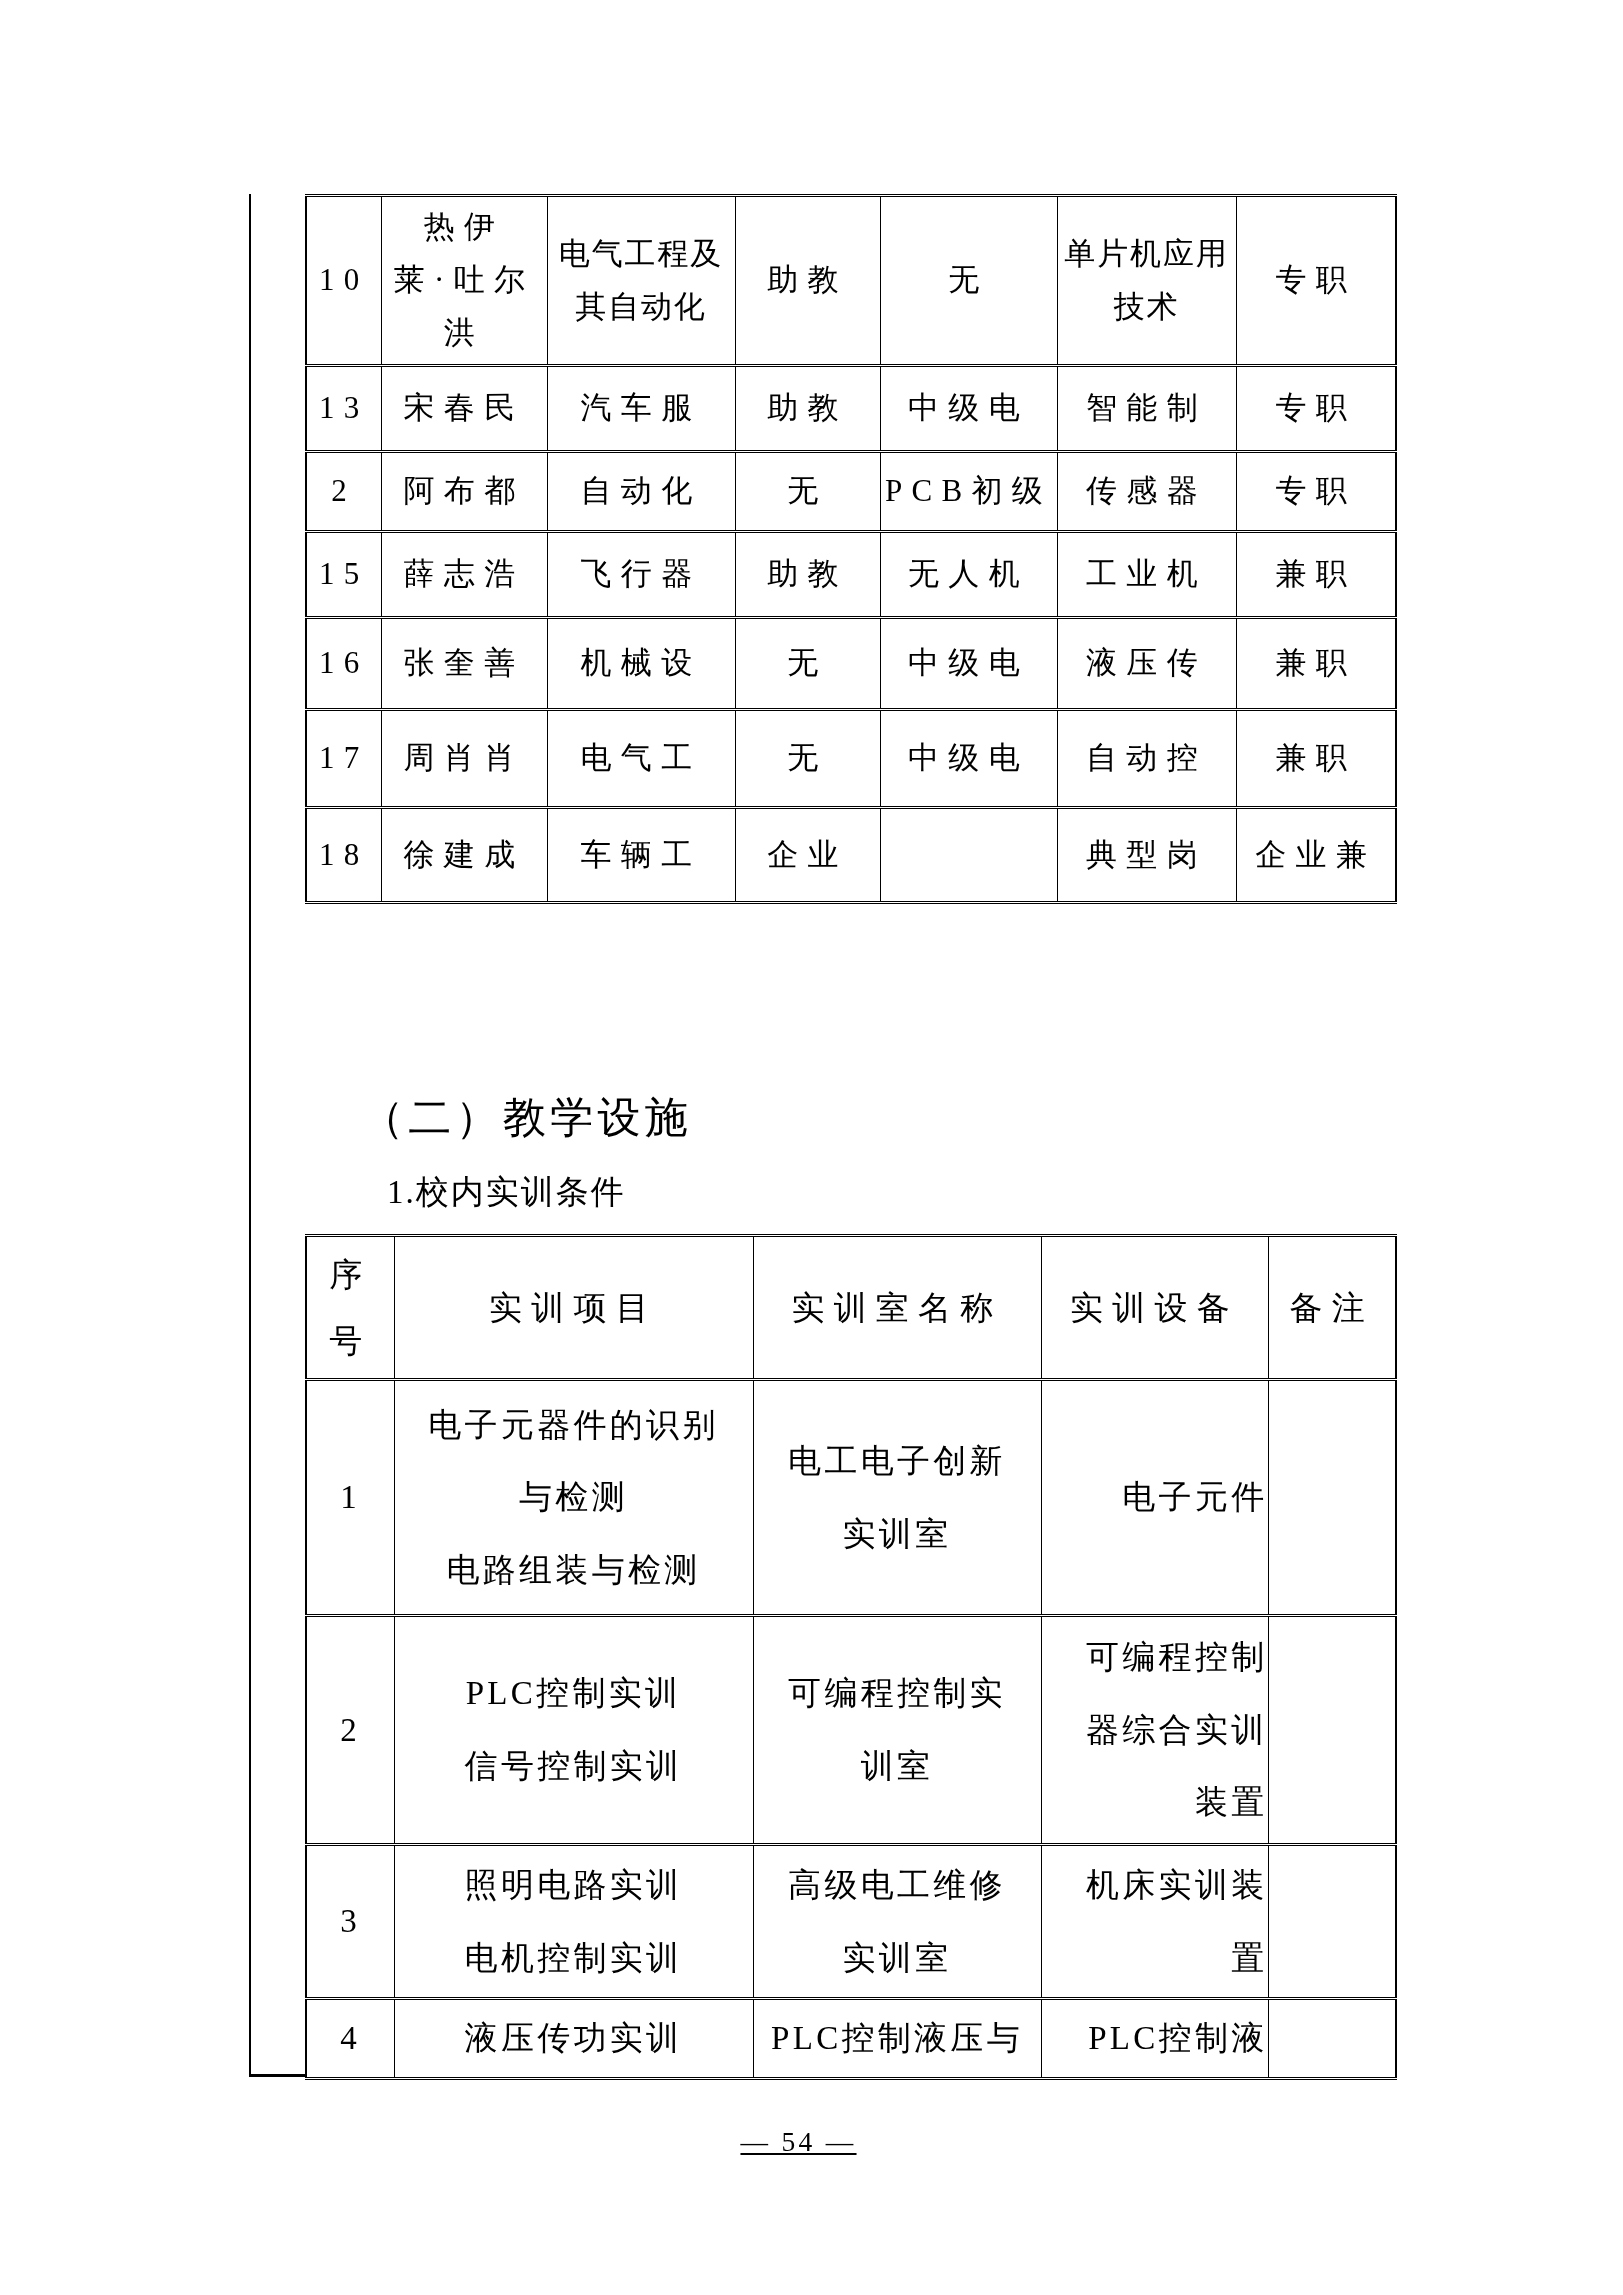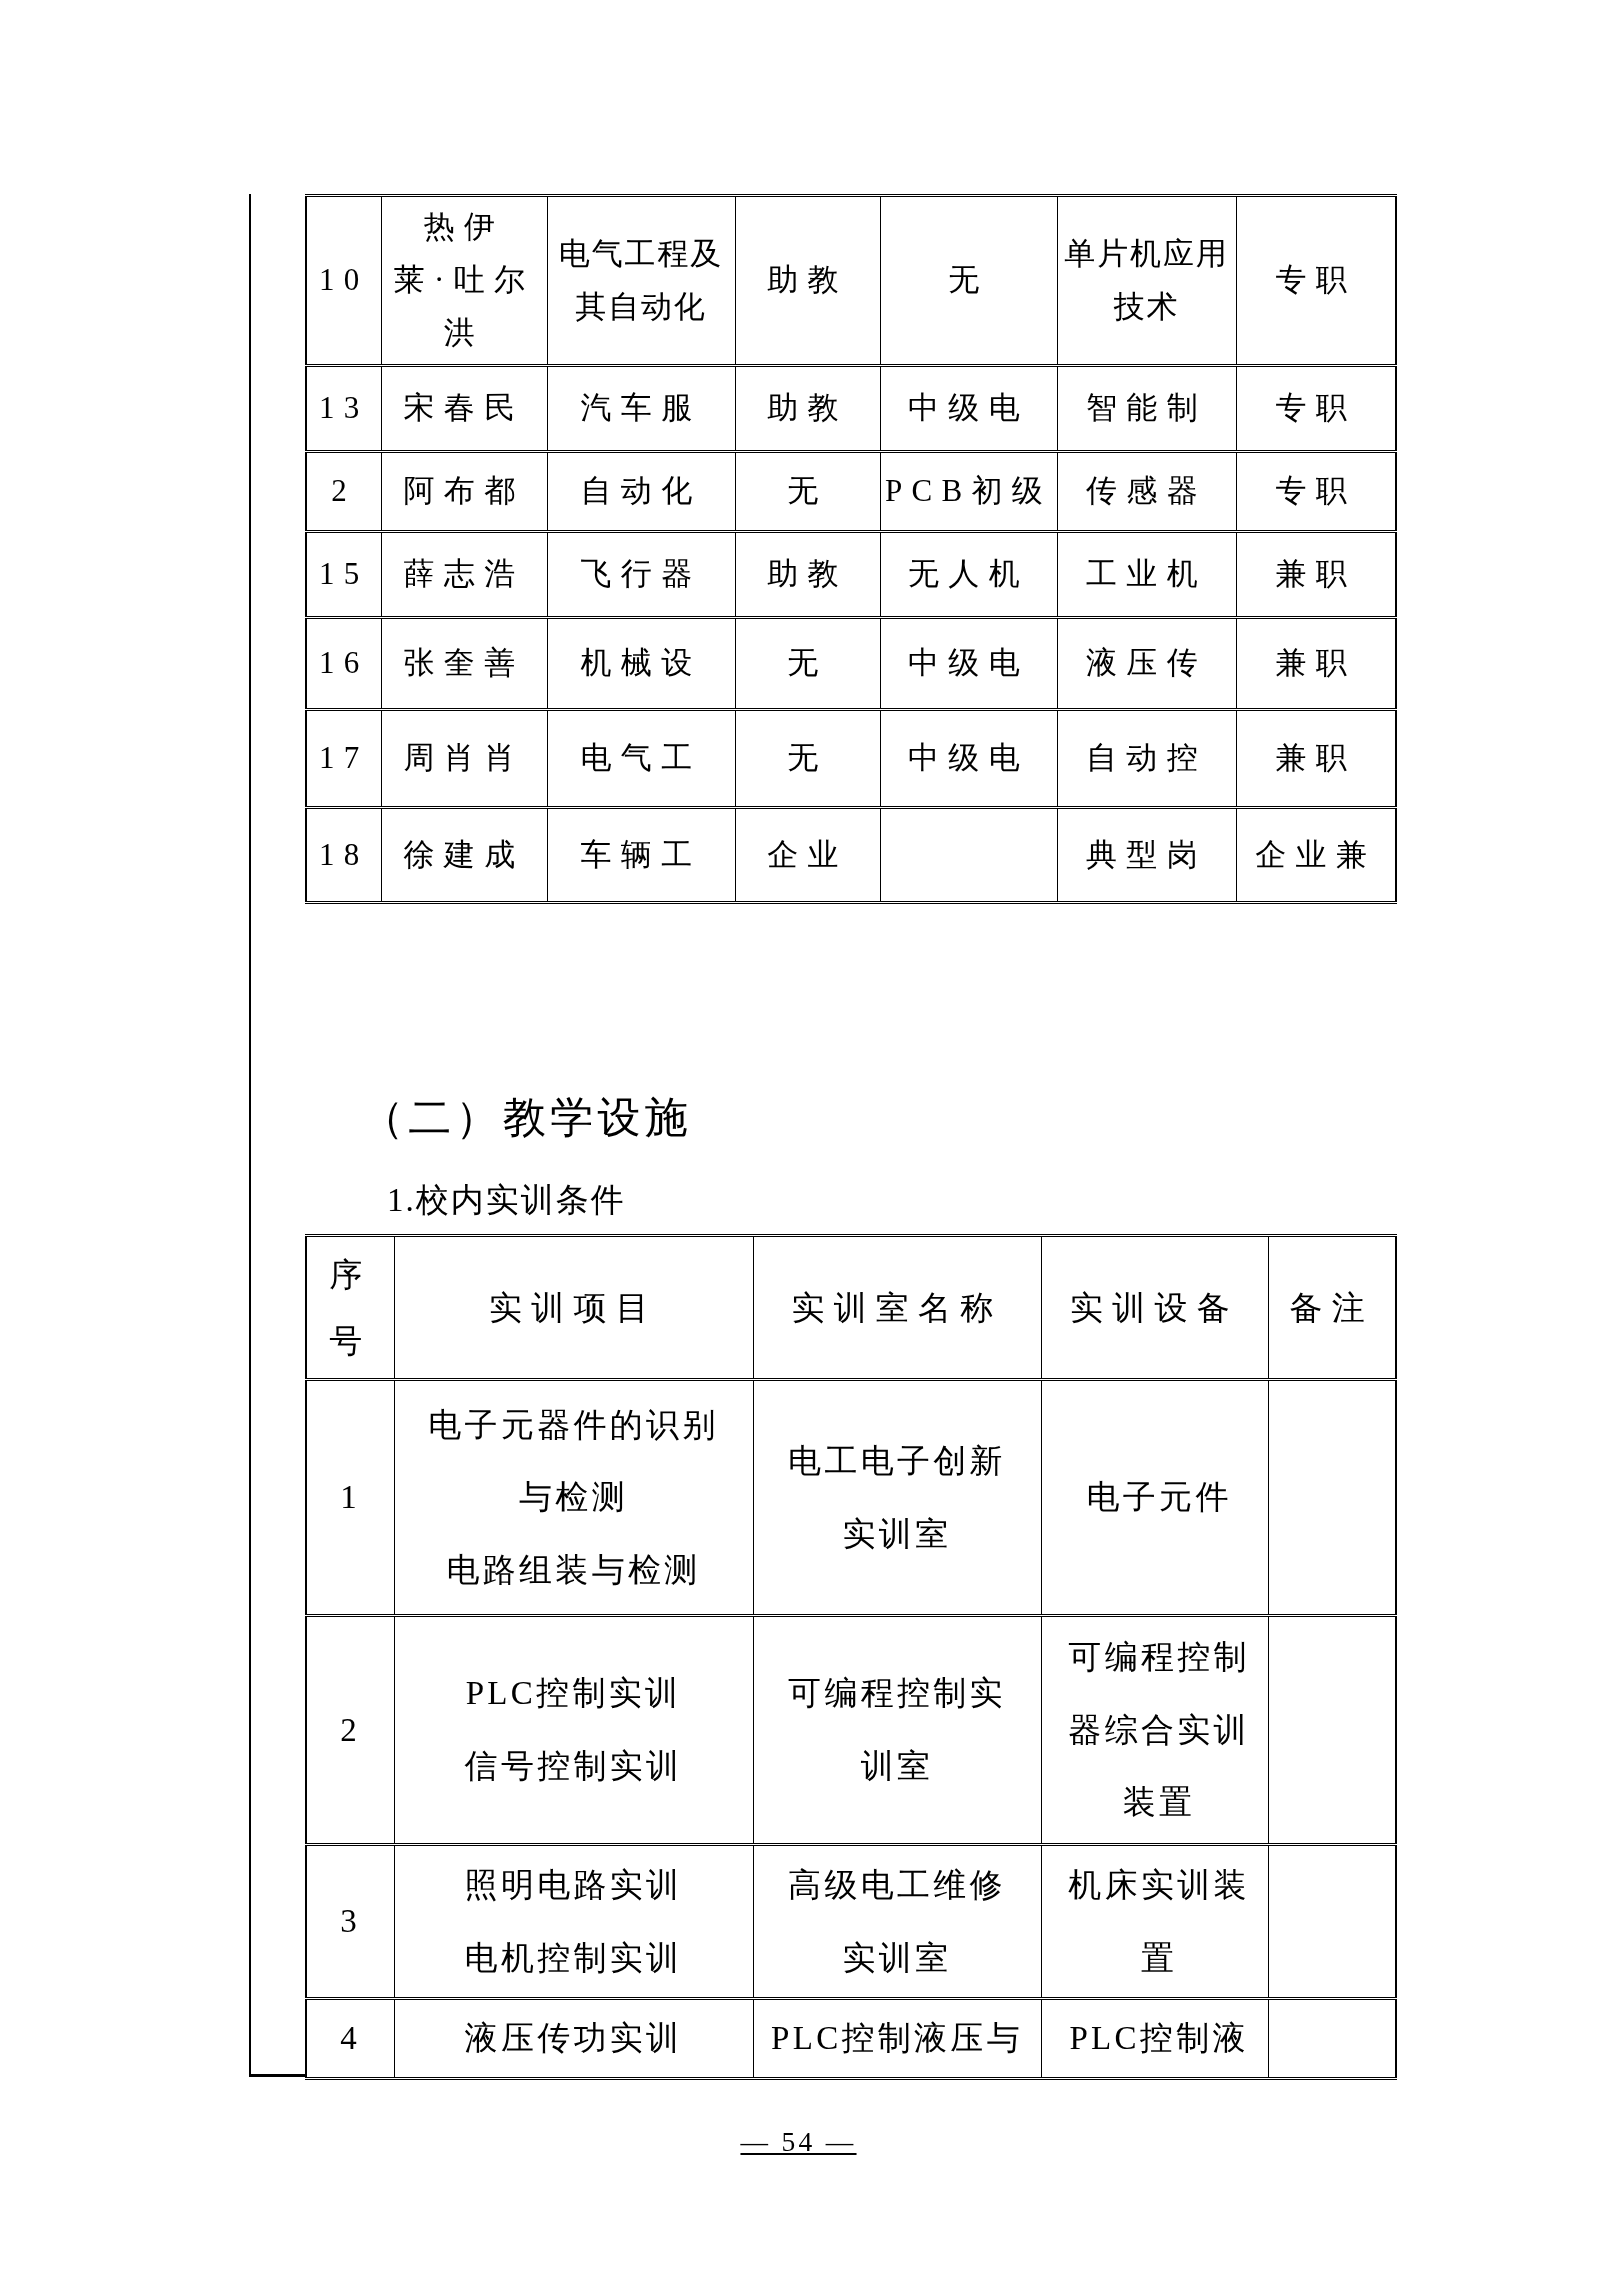--- a/index.html
+++ b/index.html
@@ -46,35 +46,34 @@
     font-weight:normal;
     padding:0;
     overflow:hidden;
   }
   table.t{ border:2.6px solid #000; }
   
   .t1 td.sp{ letter-spacing:0.30em; }
   .t1 td.tight{ letter-spacing:0.06em; }
   .t2 td, .t2 th{ letter-spacing:0.10em; line-height:2.2; }
   .t2 th{ letter-spacing:0.28em; line-height:2.0; }
-  .t2 td.left{ text-align:center; padding-left:9.2px; }
+  .t2 td.left{ text-align:right; padding-left:9.2px; }
   .heading{
     position:absolute;
     left:361px; top:1092px;
     font-size:43px;
     letter-spacing:0.10em;
     line-height:1.2;
   }
   .subheading{
     position:absolute;
     left:387px; top:1173px;
     font-size:33px;
     letter-spacing:0.06em;
     line-height:1.2;
-    margin-top:8px;
   }
   .pageno{
     position:absolute;
     left:0; top:2126px;
     width:1597px;
     text-align:center;
     font-size:27.5px;
     letter-spacing:0.12em;
     text-decoration:underline;
   }

